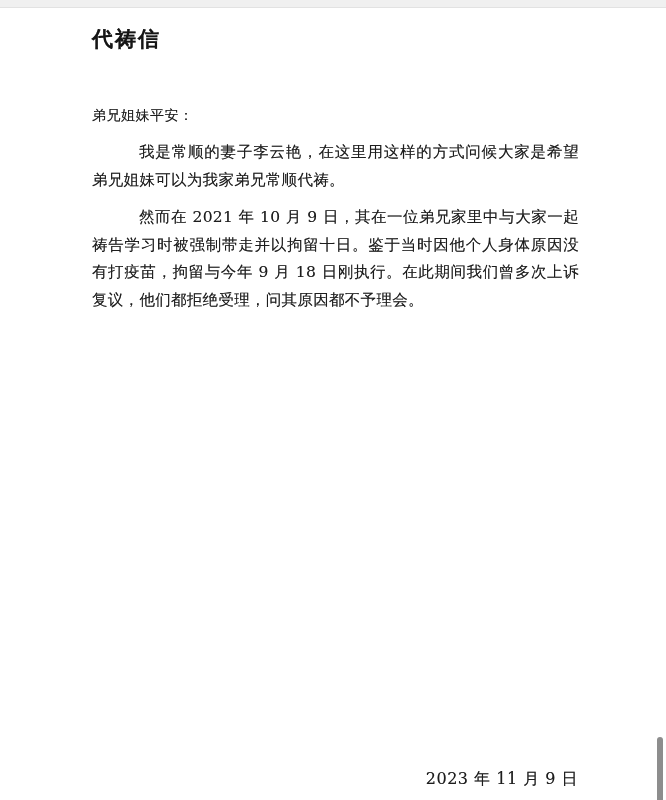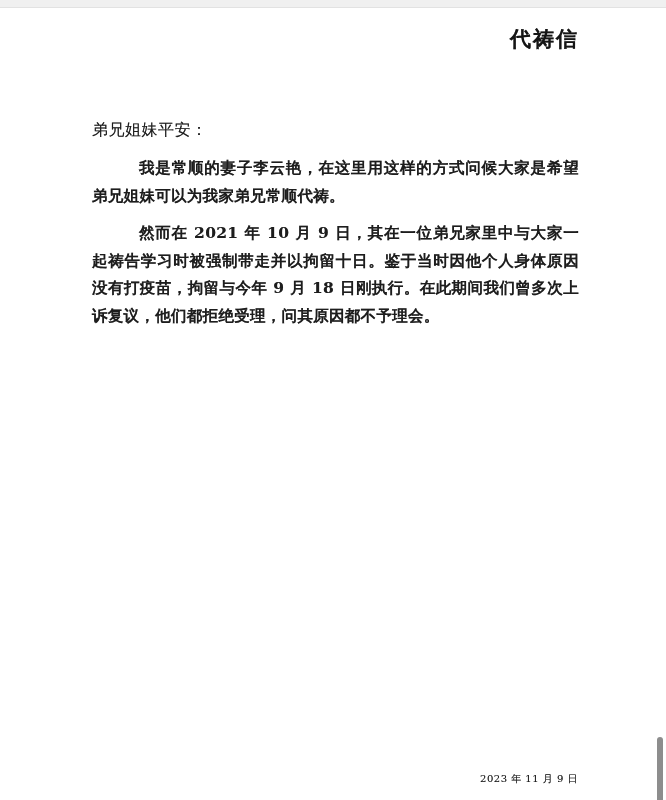--- a/index.html
+++ b/index.html
@@ -28,49 +28,48 @@
     position: absolute;
     top: 9px;
     left: 92px;
     width: 487px;
   }
   .doc-title {
     margin: 0;
     margin-top: 16px;
     height: 28px;
     line-height: 28px;
-    text-align: right;
+    text-align: left;
     font-size: 21px;
     font-weight: bold;
     letter-spacing: 2px;
     color: #151515;
     text-shadow: 0 0 0.5px rgba(0,0,0,0.55);
   }
   .salutation {
-    margin-top: 63px;
-    font-size: 16px;
+    margin-top: 48px;
+    font-size: 14px;
     line-height: 28px;
     letter-spacing: 0.5px;
     text-shadow: 0 0 0.4px rgba(0,0,0,0.45);
   }
   .body-text p {
     margin: 10px 0 0 0;
     font-size: 15.5px;
     line-height: 27.6px;
     letter-spacing: 0.3px;
     text-align: justify;
     text-indent: 47px;
     text-shadow: 0 0 0.4px rgba(0,0,0,0.45);
-    font-weight: bold;
   }
   .doc-date {
     position: absolute;
     top: 768px;
     right: 88px;
-    font-size: 10px;
+    font-size: 16px;
     line-height: 22px;
     letter-spacing: 0.5px;
     text-shadow: 0 0 0.4px rgba(0,0,0,0.45);
   }
   .scrollbar-thumb {
     position: absolute;
     top: 737px;
     right: 3px;
     width: 6px;
     height: 63px;

